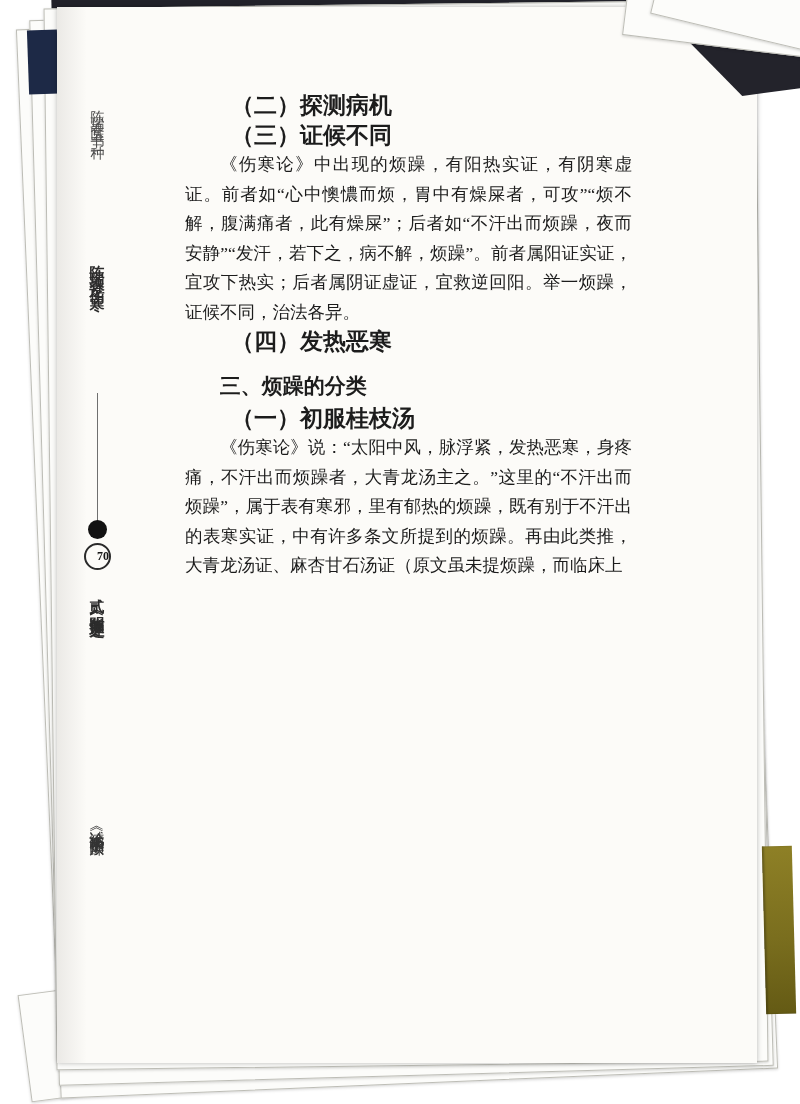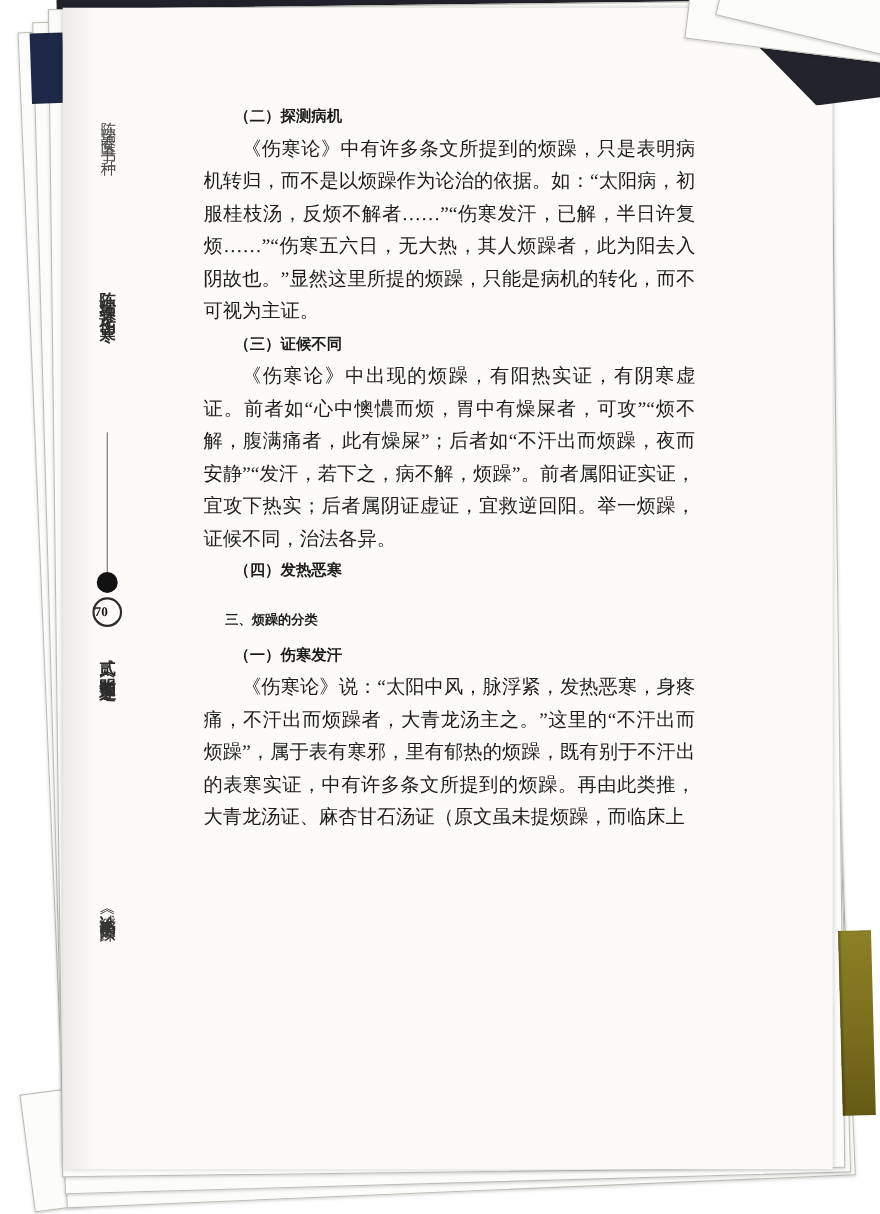--- a/index.html
+++ b/index.html
@@ -35,35 +35,35 @@
   
   .v-text { position:absolute; writing-mode:vertical-rl; text-orientation:upright;
             white-space:nowrap; color:#3a3a3a; }
   .series-title  { left:31px; top:92px;  font-size:14px; letter-spacing:6px; color:#4a4a4a; }
   .book-title    { left:30px; top:246px; font-size:15px; font-weight:bold; letter-spacing:6px; color:#2c2c2c; }
   .sidebar-rule  { position:absolute; left:40px; top:386px; width:1px; height:128px; background:#6f6f6f; }
   .sidebar-dot   { position:absolute; left:31px; top:513px; width:19px; height:19px;
                    border-radius:50%; background:#121212; }
   .page-num-ring { position:absolute; left:27px; top:536px; width:27px; height:27px;
                    border:2px solid #2a2a2a; border-radius:50%; background:#fcfbf8;
-                   display:flex; align-items:center; justify-content:flex-start;
+                   display:flex; align-items:center; justify-content:flex-end;
                    font-size:12px; font-weight:bold; color:#161616; }
   .part-label    { left:30px; top:580px; font-size:15px; font-weight:bold; letter-spacing:1px; color:#2c2c2c; }
   .chapter-label { left:30px; top:812px; font-size:15px; letter-spacing:1px; color:#343434; }
 
   
   .text-col { position:absolute; left:128px; top:84px; width:447px;
               font-size:17.5px; line-height:29.5px; color:#1c1c1c; text-align:justify; }
   .p-cont    { text-indent:0; }
   .p-body    { text-indent:2em; }
   .p-head    { text-indent:2em; font-weight:bold;
-               font-family:"Liberation Sans","DejaVu Sans",sans-serif; font-size:14px; }
+               font-family:"Liberation Sans","DejaVu Sans",sans-serif; font-size:23px; }
   .p-section { text-indent:1.65em; font-weight:bold;
                font-family:"Liberation Sans","DejaVu Sans",sans-serif;
-               font-size:12px; line-height:30px; margin-top:14px; margin-bottom:3px; }
+               font-size:21px; line-height:30px; margin-top:14px; margin-bottom:3px; }
 </style>
 </head>
 <body>
 
 <div class="canvas">
 
   <div class="dark-top"></div>
   <div class="sheet corner-bl"></div>
   <div class="sheet sheet-3"></div>
   <div class="sheet sheet-2"></div>
@@ -79,26 +79,25 @@
     <div class="sidebar-rule"></div>
     <div class="sidebar-dot"></div>
     <div class="page-num-ring">
       <span>70</span>
     </div>
     <div class="v-text part-label">贰　明《伤寒》之理</div>
     <div class="v-text chapter-label">试论《伤寒论》中的烦躁</div>
 
     <div class="text-col">
       <p class="p-head">（二）探测病机</p>
-      <p class="p-body">《伤寒论》中有许多条文所提到的烦躁，只是表明病机转归，而不是以烦躁作为论治的依据。如：“太阳病，初服桂枝汤，反烦不解者……”“伤寒发汗，已解，半日许复烦……”“伤寒五六日，无大热，其人烦躁者，此为阳去入阴故也。”显然这里所提的烦躁，只能是病机的转化，而不可视为主证。</p>
       <p class="p-head">（三）证候不同</p>
       <p class="p-body">《伤寒论》中出现的烦躁，有阳热实证，有阴寒虚证。前者如“心中懊憹而烦，胃中有燥屎者，可攻”“烦不解，腹满痛者，此有燥屎”；后者如“不汗出而烦躁，夜而安静”“发汗，若下之，病不解，烦躁”。前者属阳证实证，宜攻下热实；后者属阴证虚证，宜救逆回阳。举一烦躁，证候不同，治法各异。</p>
       <p class="p-head">（四）发热恶寒</p>
       <p class="p-section">三、烦躁的分类</p>
-      <p class="p-head">（一）伤寒发汗</p>
+      <p class="p-head">（一）初服桂枝汤</p>
       <p class="p-body">《伤寒论》说：“太阳中风，脉浮紧，发热恶寒，身疼痛，不汗出而烦躁者，大青龙汤主之。”这里的“不汗出而烦躁”，属于表有寒邪，里有郁热的烦躁，既有别于不汗出的表寒实证，中有许多条文所提到的烦躁。再由此类推，大青龙汤证、麻杏甘石汤证（原文虽未提烦躁，而临床上</p>
     </div>
   </div>
 
   <div class="dark-corner"></div>
   <div class="sheet slat-a"></div>
   <div class="sheet slat-b"></div>
 
 </div>
 

